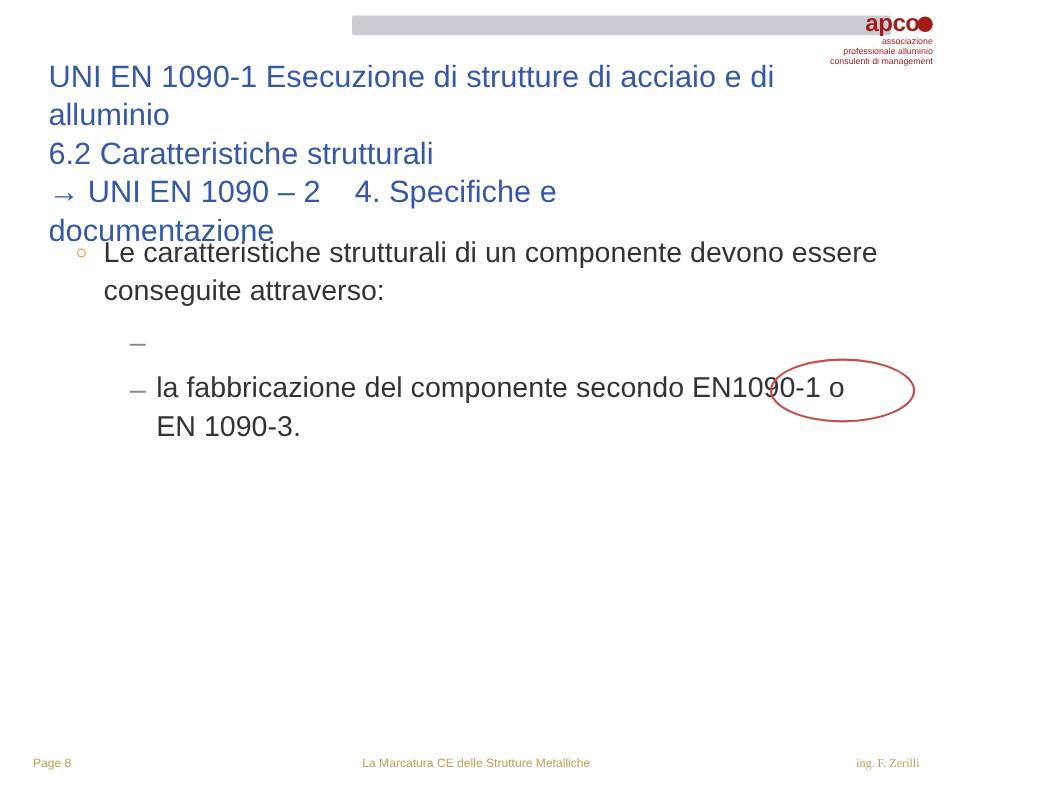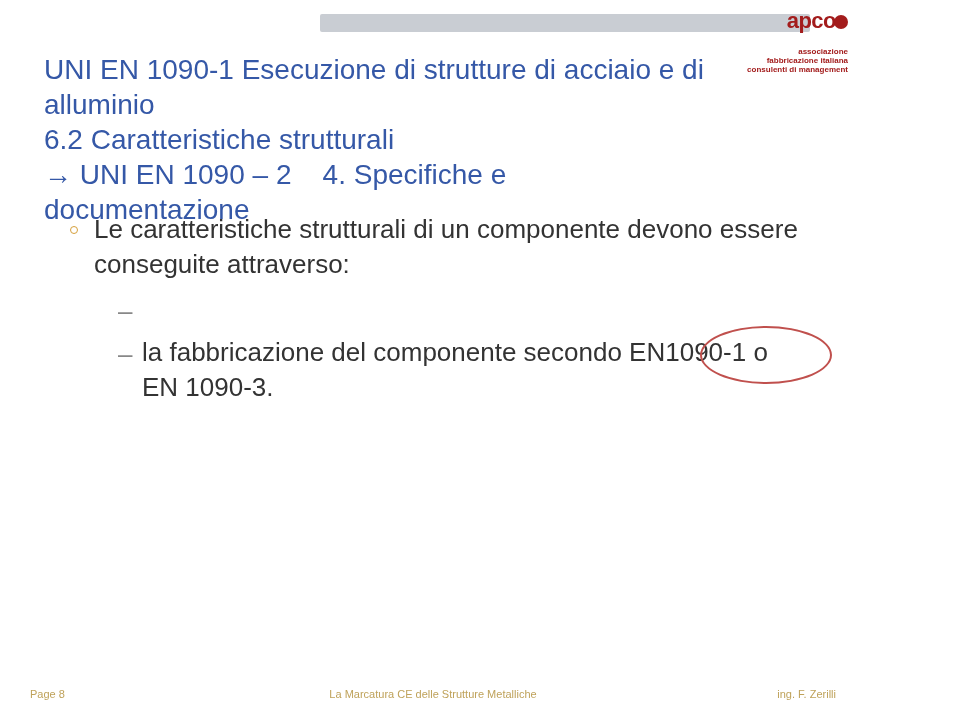--- a/index.html
+++ b/index.html
@@ -2,50 +2,50 @@
 <html><head>
 <meta charset="utf-8">
 <style>
   * { margin: 0; padding: 0; box-sizing: border-box; }
   html, body { width: 960px; height: 720px; font-family: "Trebuchet MS", Verdana, sans-serif; background: #fff; overflow: hidden; }
   .slide { position: relative; width: 866px; height: 720px; }
   .accent-bar { position: absolute; top: 14px; left: 320px; width: 490px; height: 18px; background: #c9cdd3; border-radius: 2px; }
   .logo { position: absolute; top: 10px; right: 18px; width: 120px; text-align: right; }
   .logo-top { color: #a31c1c; font-weight: bold; font-size: 22px; letter-spacing: -0.5px; line-height: 1; }
   .logo-top .ball { display: inline-block; width: 14px; height: 14px; background: #a31c1c; border-radius: 50%; vertical-align: -1px; margin-left: -2px; }
-  .logo-sub { color: #a31c1c; font-size: 8px; line-height: 1.1; margin-top: 16px; font-weight: bold; }
+  .logo-sub { color: #a31c1c; font-size: 8px; line-height: 1.1; margin-top: 2px; }
   .title-block { position: absolute; top: 52px; left: 44px; right: 160px; }
   .title-block .t1, .title-block .t2, .title-block .t3 { color: #3558a7; font-family: "Comic Sans MS", cursive, sans-serif; font-size: 28px; line-height: 1.25; }
   .title-block .arrow { font-family: Arial, sans-serif; }
   .content { position: absolute; top: 200px; left: 70px; right: 60px; color: #333; font-family: "Comic Sans MS", cursive, sans-serif; font-size: 26px; line-height: 1.35; }
   .bullet { display: flex; align-items: flex-start; margin-bottom: 10px; margin-top: 12px; }
   .bullet-dot { flex: 0 0 auto; width: 8px; height: 8px; border: 1px solid #d6a03b; border-radius: 50%; margin-top: 14px; margin-right: 16px; background: #fff; }
   .sub { margin-left: 48px; font-size: 26px; }
   .sub-item { display: flex; align-items: flex-start; margin-top: 6px; }
   .sub-dash { flex: 0 0 auto; width: 14px; color: #888; margin-right: 10px; margin-top: 2px; }
   .ellipse { position: absolute; top: 326px; left: 700px; width: 132px; height: 58px; border: 2px solid #c0504d; border-radius: 50%; }
   .footer { position: absolute; bottom: 20px; left: 0; right: 0; height: 20px; }
   .footer .fl { position: absolute; left: 30px; bottom: 0; font-size: 11px; color: #bfa25a; font-family: Verdana, sans-serif; }
   .footer .fc { position: absolute; left: 0; right: 0; bottom: 0; text-align: center; font-size: 11px; color: #bfa25a; font-family: Verdana, sans-serif; margin-top: 44px; }
-  .footer .fr { position: absolute; right: 30px; bottom: 0; font-size: 11px; color: #bfa25a; font-family: Liberation Sans, sans-serif; }
+  .footer .fr { position: absolute; right: 30px; bottom: 0; font-size: 11px; color: #bfa25a; font-family: Liberation Serif, serif; }
 </style>
 </head>
 <body>
 
 <div class="slide">
 
   <div class="accent-bar"></div>
 
   <div class="logo">
     <div class="logo-top">
       <span>apco</span><span class="ball"></span>
     </div>
     <div class="logo-sub">
       <div>associazione</div>
-      <div>fabbricazione italiana</div>
+      <div>professionale alluminio</div>
       <div>consulenti di management</div>
     </div>
   </div>
 
   <div class="title-block">
     <div class="t1">UNI EN 1090-1 Esecuzione di strutture di acciaio e di alluminio</div>
     <div class="t2">6.2 Caratteristiche strutturali</div>
     <div class="t3">
       <span class="arrow"></span><span>→ UNI EN 1090 – 2</span>&nbsp;&nbsp;&nbsp;&nbsp;<span>4. Specifiche e documentazione</span>
     </div>

